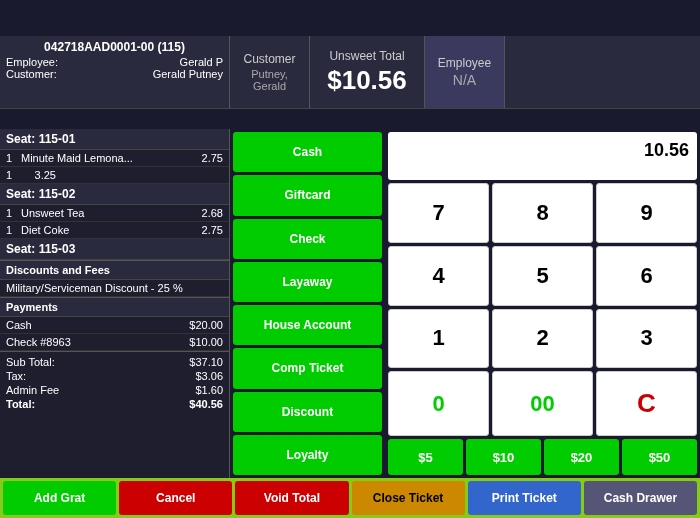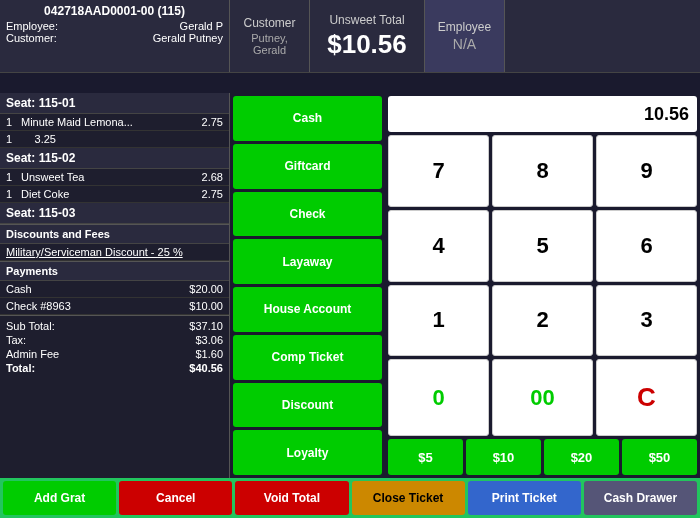--- a/index.html
+++ b/index.html
@@ -12,20 +12,21 @@
       display: flex;
       flex-direction: column;
     }
 
     
     .header {
       display: flex;
       background: #2a2a3e;
       border-bottom: 1px solid #444;
       height: 73px;
+      margin-top: 36px;
     }
     .header-ticket {
       width: 230px;
       padding: 4px 6px;
       border-right: 1px solid #555;
       color: white;
       font-size: 11px;
     }
     .header-ticket .ticket-id {
       font-size: 12px;
@@ -106,21 +107,20 @@
       padding: 3px 6px;
       font-size: 11px;
       font-weight: bold;
       border-top: 1px solid #555;
       border-bottom: 1px solid #444;
     }
     .discount-row {
       padding: 2px 6px;
       font-size: 11px;
       border-bottom: 1px solid #333;
-      text-decoration: underline;
     }
     .payment-row {
       display: flex;
       justify-content: space-between;
       padding: 2px 6px;
       font-size: 11px;
       border-bottom: 1px solid #333;
     }
     .totals-section {
       padding: 3px 6px;
@@ -169,21 +169,21 @@
       gap: 3px;
     }
     .numpad-display {
       background: white;
       color: black;
       text-align: right;
       padding: 4px 8px;
       font-size: 18px;
       font-weight: bold;
       border-radius: 3px;
-      height: 36px;
+      height: 48px;
       line-height: 28px;
     }
     .numpad-grid {
       display: grid;
       grid-template-columns: repeat(3, 1fr);
       gap: 3px;
       flex: 1;
     }
     .num-btn {
       background: white;
@@ -213,21 +213,21 @@
       font-size: 13px;
       font-weight: bold;
       border-radius: 3px;
     }
 
     
     .footer {
       display: flex;
       gap: 3px;
       padding: 3px;
-      background: #22c55e;
+      background: #84cc16;
       height: 40px;
     }
     .footer-btn {
       flex: 1;
       border: none;
       cursor: pointer;
       font-size: 12px;
       font-weight: bold;
       border-radius: 3px;
       color: white;

